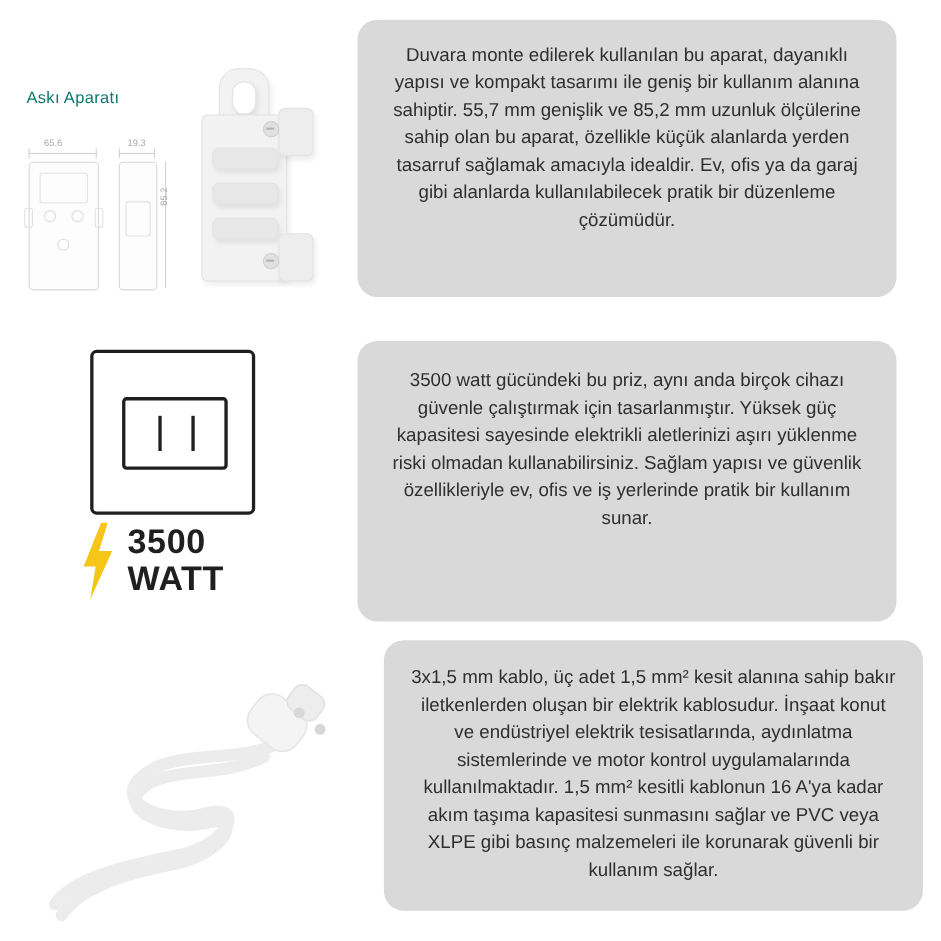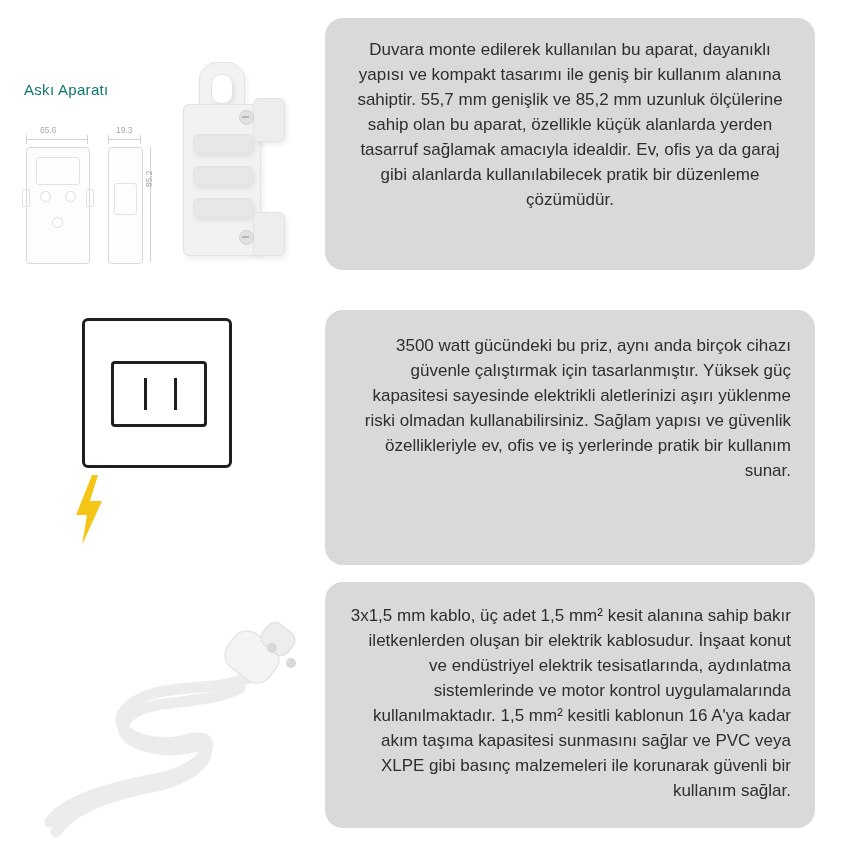--- a/index.html
+++ b/index.html
@@ -35,21 +35,21 @@
     background: #d9d9d9;
     border-radius: 18px;
     box-sizing: border-box;
     padding: 20px 24px 22px 24px;
     color: #2e2e2e;
     font-size: 17px;
     line-height: 1.47;
     text-align: center;
   }
   .text-card.left {
-    text-align: right;
+    text-align: center;
   }
 
   
   #row1 { left: 0; top: 0; }
   #row1 .visual-col { width: 325px; height: 285px; }
 
   .section-label {
     position: absolute;
     left: 24px;
     top: 55px;
@@ -171,21 +171,21 @@
   .bolt { width: 34px; height: 70px; margin-right: 10px; }
   .watt-text {
     font-size: 31px;
     font-weight: bold;
     line-height: 1.06;
     color: #1f1f1f;
     letter-spacing: .5px;
   }
 
   
-  #row3 { left: 0; top: 580px; }
+  #row3 { left: 0; top: 580px; gap: 24px; }
   #row3 .visual-col { width: 325px; height: 270px; }
   .cable { position: absolute; left: 10px; top: 20px; width: 310px; height: 245px; }
 
   .text-col { width: 490px; }
 </style>
 </head>
 <body>
 
 <div class="page">
 
@@ -244,20 +244,24 @@
         <div class="socket-inner">
           <div class="pin left"></div>
           <div class="pin right"></div>
         </div>
       </div>
 
       <div class="watt-wrap">
         <svg class="bolt" viewBox="0 0 34 70">
           <polygon points="20,0 4,40 15,40 10,70 30,26 18,26 26,0" fill="#f5c518"></polygon>
         </svg>
+        <div class="watt-text">
+          <div>3500</div>
+          <div>WATT</div>
+        </div>
       </div>
     </div>
 
     <div class="text-card text-col left" style="margin-top:10px; height:255px; padding-top:24px;">3500 watt gücündeki bu priz, aynı anda birçok cihazı güvenle çalıştırmak için tasarlanmıştır. Yüksek güç kapasitesi sayesinde elektrikli aletlerinizi aşırı yüklenme riski olmadan kullanabilirsiniz. Sağlam yapısı ve güvenlik özellikleriyle ev, ofis ve iş yerlerinde pratik bir kullanım sunar.</div>
   </div>
 
   <div class="row" id="row3">
     <div class="visual-col">
       <svg class="cable" viewBox="0 0 310 245">
         <g fill="none" stroke="#ececec" stroke-width="11" stroke-linecap="round">

